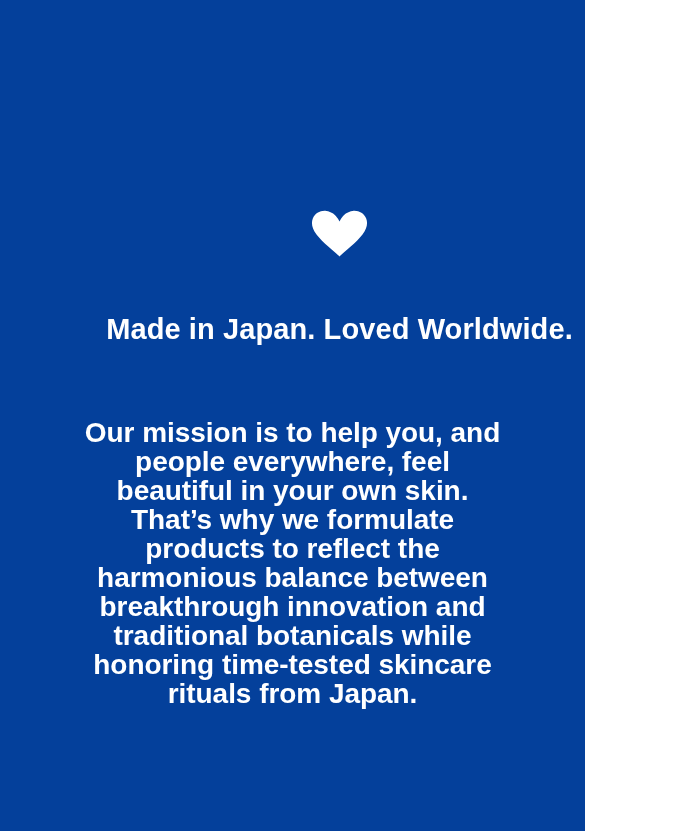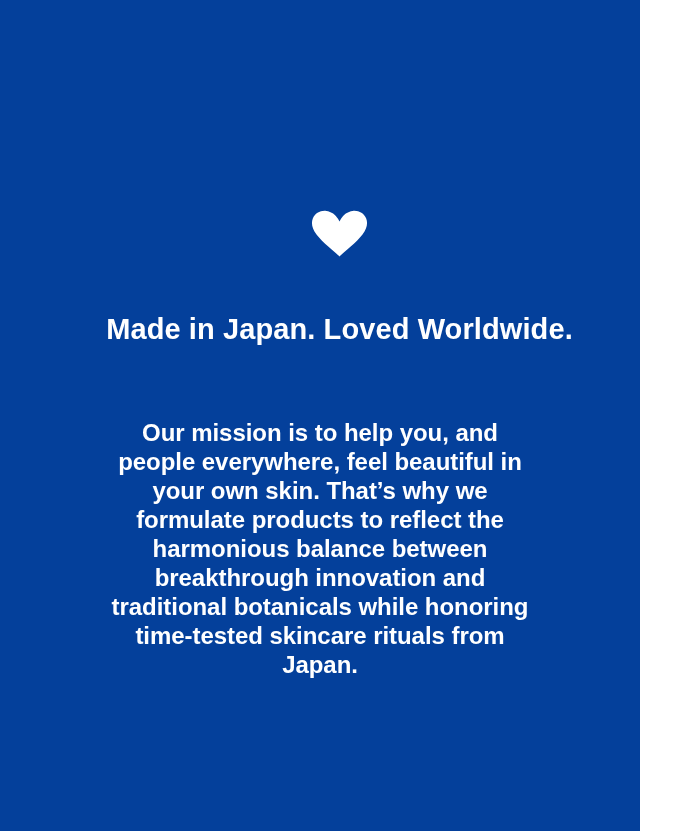--- a/index.html
+++ b/index.html
@@ -11,21 +11,21 @@
   body {
     width: 679px;
     height: 831px;
     overflow: hidden;
     font-family: "Liberation Sans", sans-serif;
     -webkit-font-smoothing: antialiased;
   }
 
   #mission-panel {
     position: relative;
-    width: 640px;
+    width: 585px;
     height: 831px;
     background: #04409B;
     box-sizing: border-box;
     display: flex;
     flex-direction: column;
     align-items: center;
   }
 
   
   .heart-wrap {
@@ -71,21 +71,21 @@
     transform: translateX(-50%);
     width: 424px;
   }
 
   .body-copy {
     margin: 0;
     padding: 0;
     text-align: center;
     color: #FFFFFF;
     font-family: "Liberation Sans", sans-serif;
-    font-size: 24px;
+    font-size: 28px;
     font-weight: 700;
     line-height: 29px;
     letter-spacing: -0.05px;
   }
 </style>
 </head>
 <body>
 
 <div id="mission-panel">
 

